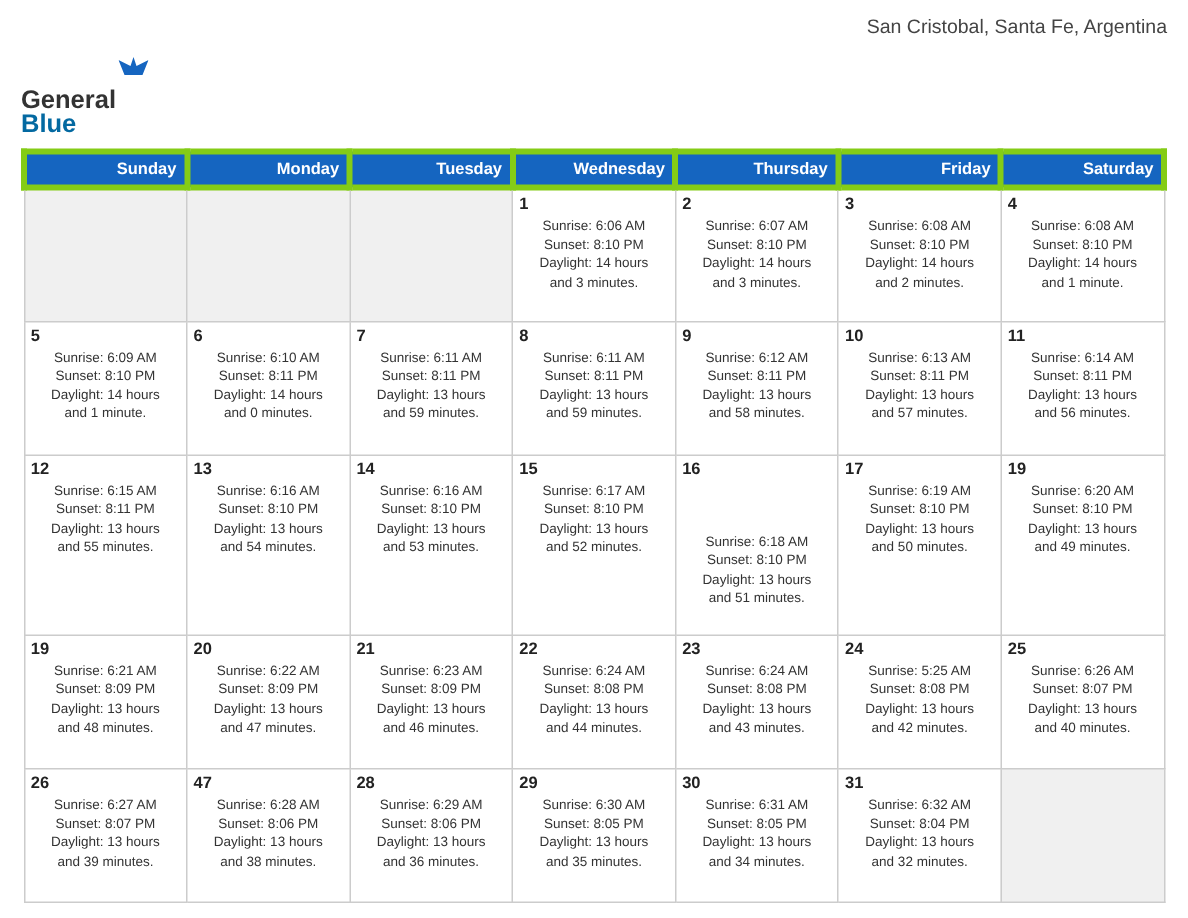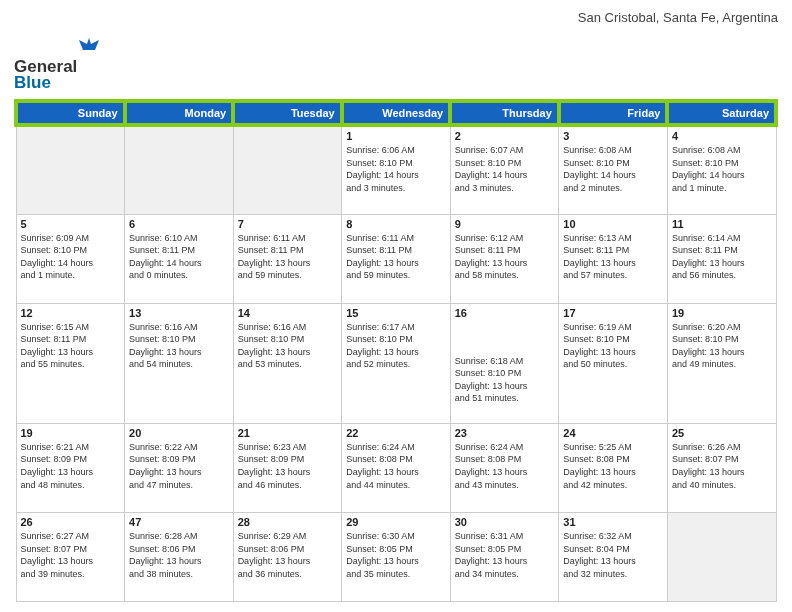--- a/index.html
+++ b/index.html
@@ -77,20 +77,21 @@
       font-size: 11px;
       font-weight: bold;
       color: #222;
       display: block;
       margin-bottom: 2px;
     }
     .day-info {
       font-size: 9px;
       color: #333;
       line-height: 1.4;
+      text-align: center;
     }
     .row-even td { background: #f9f9f9; }
     .row-odd td { background: #fff; }
     .row-even td.empty, .row-odd td.empty { background: #f0f0f0; }
   </style>
 </head>
 <body>
 
 <div class="page">
   <div class="header">

